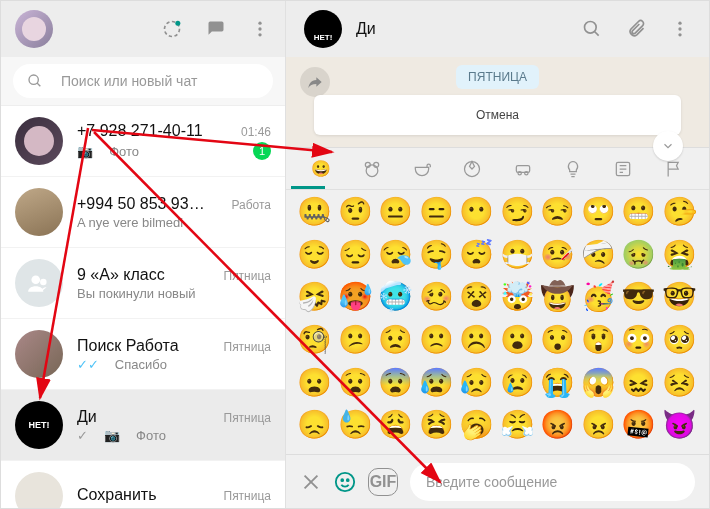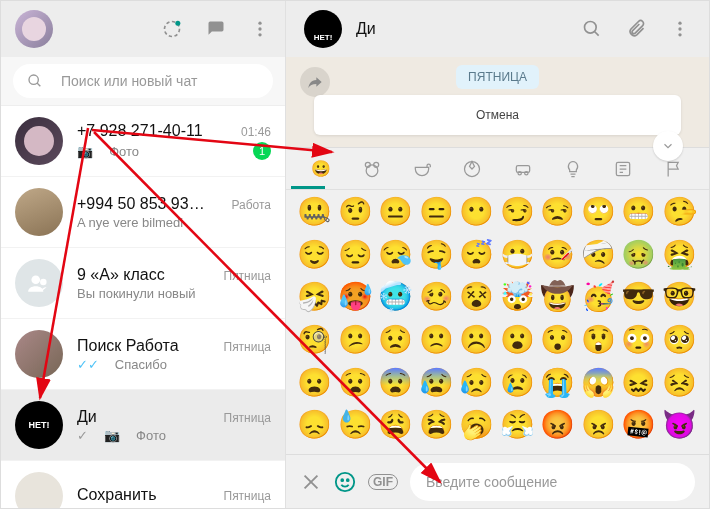--- a/index.html
+++ b/index.html
@@ -331,21 +331,21 @@
           </svg>
       </div>
       <div class="icon-btn" style="color:#009688">
         <svg width="24" height="24" viewBox="0 0 24 24" fill="none" stroke="currentColor" stroke-width="2">
             <circle cx="12" cy="12" r="10"></circle>
             <circle cx="9" cy="10" r="1" fill="currentColor"></circle>
             <circle cx="15" cy="10" r="1" fill="currentColor"></circle>
             <path d="M8 15c1 1.5 2.5 2 4 2s3-.5 4-2"></path>
           </svg>
       </div>
-      <div class="icon-btn" style="color:#919191;border:1.5px solid #919191;border-radius:10px;width:30px;height:16px;font-size:12px;font-weight:bold">GIF</div>
+      <div class="icon-btn" style="color:#919191;border:1.5px solid #919191;border-radius:10px;width:30px;height:28px;font-size:16px;font-weight:bold">GIF</div>
       <div class="input-field">
         <span>Введите сообщение</span>
       </div>
     </div>
   </div>
 </div>
 
 <svg class="arrow" style="left:0;top:0" width="710" height="509">
   <defs>
       <marker id="ah" markerWidth="10" markerHeight="10" refX="8" refY="3" orient="auto">

